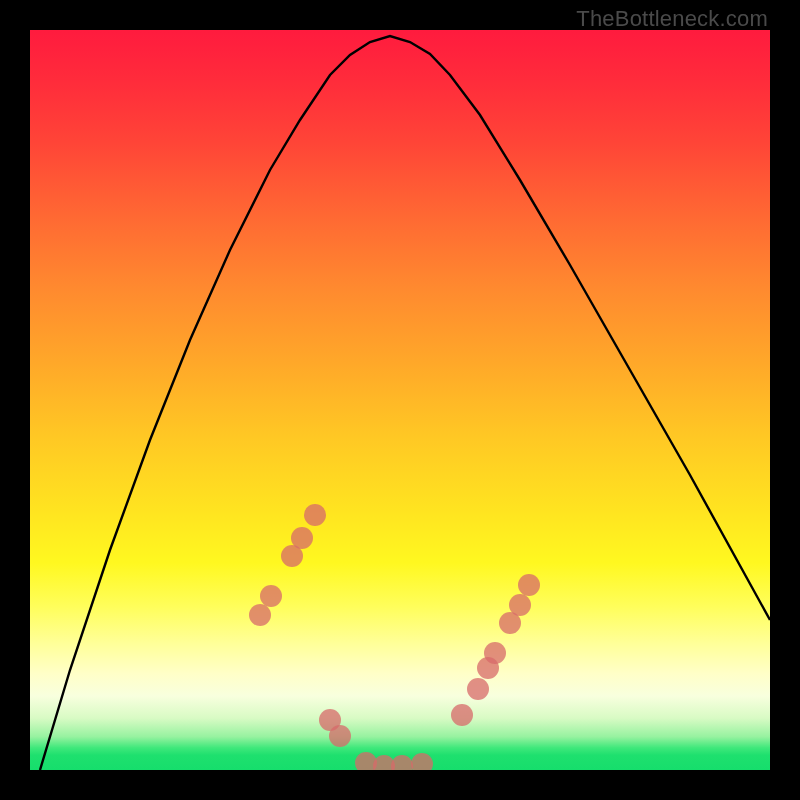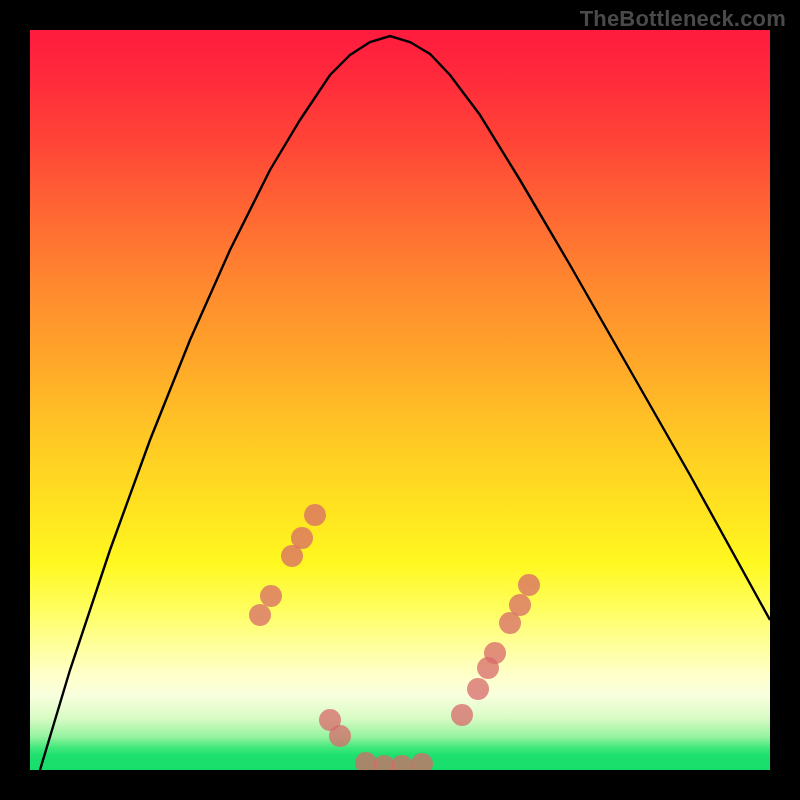--- a/index.html
+++ b/index.html
@@ -47,24 +47,24 @@
       #d8fbc4 93%,
       #97f2a0 95.5%,
       #3fe87b 97%,
       #1ee06e 98%,
       #16de6c 100%
     );
   }
   .watermark {
     position: absolute;
     top: 6px;
-    right: 14px;
+    right: 32px;
     font-family: Arial, Helvetica, sans-serif;
     font-size: 22px;
-    font-weight: 700;
+    font-weight: 400;
     color: #4a4a4a;
     letter-spacing: 0.2px;
   }
   svg.curve {
     position: absolute;
     inset: 0;
   }
   .marker {
     position: absolute;
     width: 22px;

